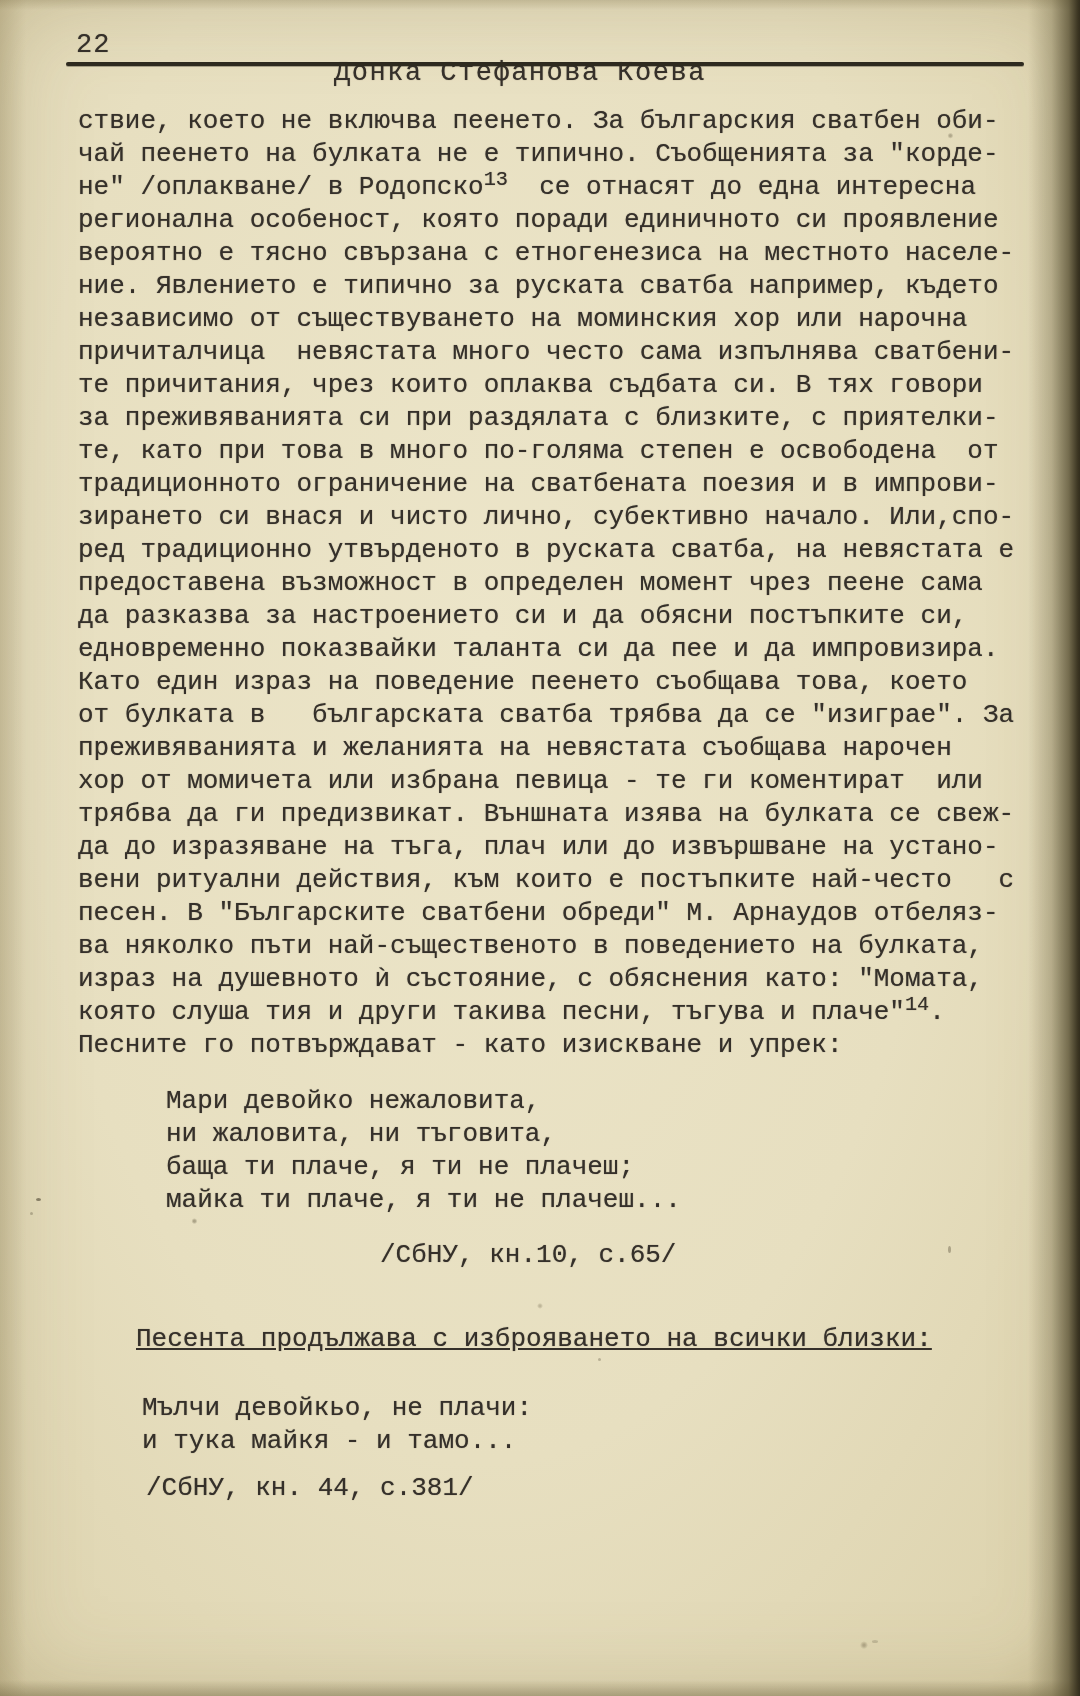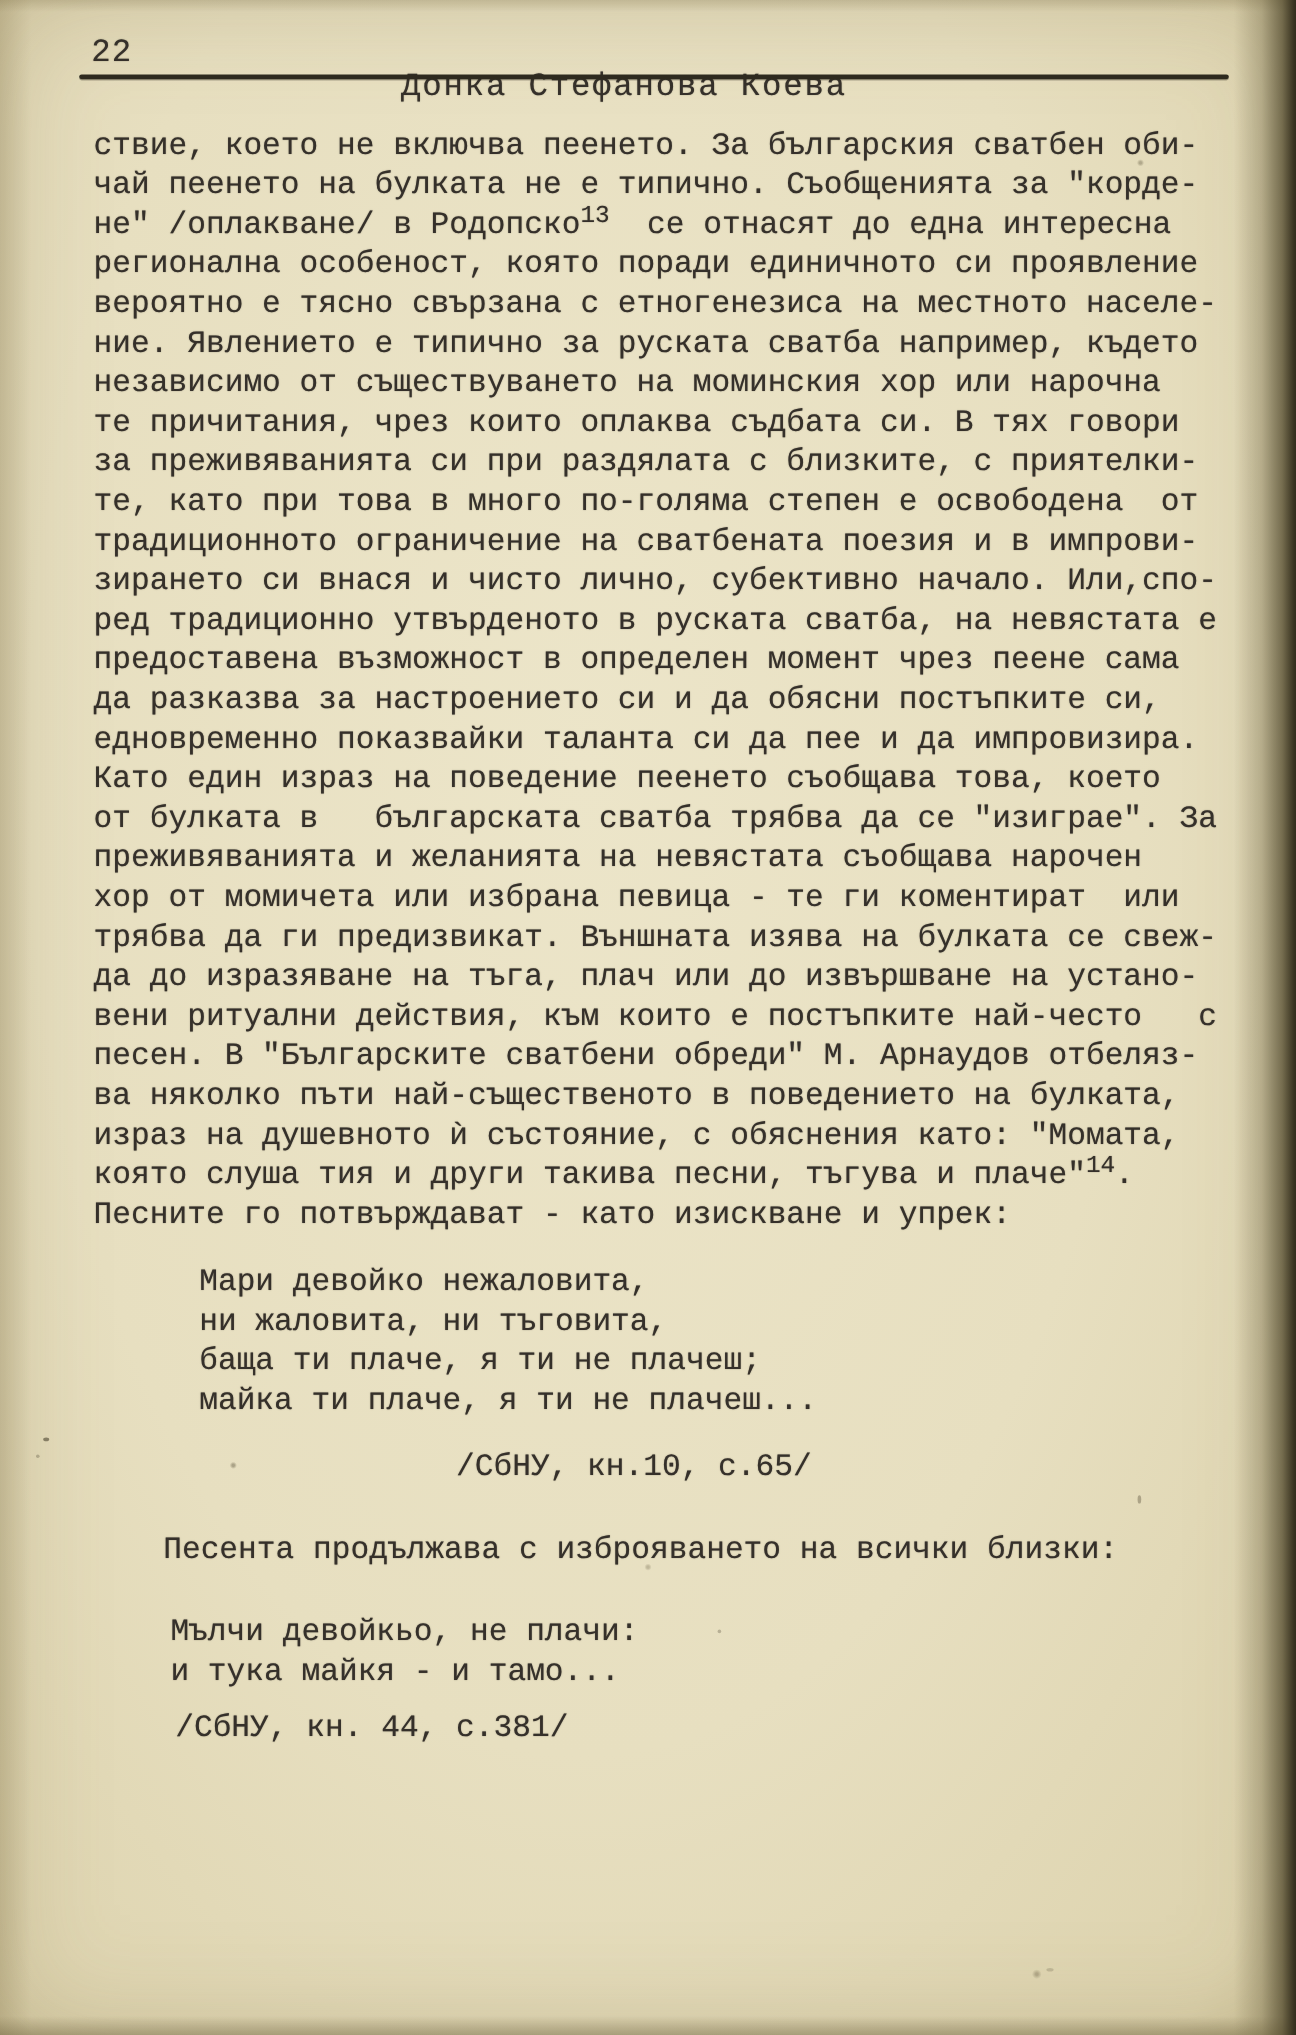--- a/index.html
+++ b/index.html
@@ -82,21 +82,21 @@
   }
   sup{
     font-size:0.78em;
     line-height:0;
     position:relative;
     top:-0.45em;
     vertical-align:baseline;
   }
   .verse1{margin-top:23px;margin-left:88px;}
   .citation-1{margin-top:22px;margin-left:302px;}
-  .para-2{margin-top:36px;margin-left:58px;}
+  .para-2{margin-top:51px;margin-left:58px;text-decoration:underline;}
   .verse2{margin-top:36px;margin-left:64px;}
   .citation-2{margin-top:14px;margin-left:68px;}
 
   .speck{position:absolute;background:rgba(60,52,34,0.55);border-radius:50%;pointer-events:none;}
   .speck.s1{left:36px;top:1198px;width:5px;height:3px;}
   .speck.s2{left:30px;top:1212px;width:3px;height:3px;opacity:.5;}
   .speck.s3{left:948px;top:1246px;width:3px;height:7px;opacity:.6;}
   .speck.s4{left:598px;top:1358px;width:3px;height:3px;opacity:.5;}
   .speck.s5{left:872px;top:1640px;width:6px;height:3px;opacity:.35;}
 </style>
@@ -113,20 +113,21 @@
 
   <div class="content">
     <div class="para-1">
         <div class="line">ствие, което не включва пеенето. За българския сватбен оби-</div>
         <div class="line">чай пеенето на булката не е типично. Съобщенията за "корде-</div>
         <div class="line">не" /оплакване/ в Родопско<sup>13</sup>  се отнасят до една интересна</div>
         <div class="line">регионална особеност, която поради единичното си проявление</div>
         <div class="line">вероятно е тясно свързана с етногенезиса на местното населе-</div>
         <div class="line">ние. Явлението е типично за руската сватба например, където</div>
         <div class="line">независимо от съществуването на моминския хор или нарочна</div>
+        <div class="line">причиталчица  невястата много често сама изпълнява сватбени-</div>
         <div class="line">те причитания, чрез които оплаква съдбата си. В тях говори</div>
         <div class="line">за преживяванията си при раздялата с близките, с приятелки-</div>
         <div class="line">те, като при това в много по-голяма степен е освободена  от</div>
         <div class="line">традиционното ограничение на сватбената поезия и в импрови-</div>
         <div class="line">зирането си внася и чисто лично, субективно начало. Или,спо-</div>
         <div class="line">ред традиционно утвърденото в руската сватба, на невястата е</div>
         <div class="line">предоставена възможност в определен момент чрез пеене сама</div>
         <div class="line">да разказва за настроението си и да обясни постъпките си,</div>
         <div class="line">едновременно показвайки таланта си да пее и да импровизира.</div>
         <div class="line">Като един израз на поведение пеенето съобщава това, което</div>

